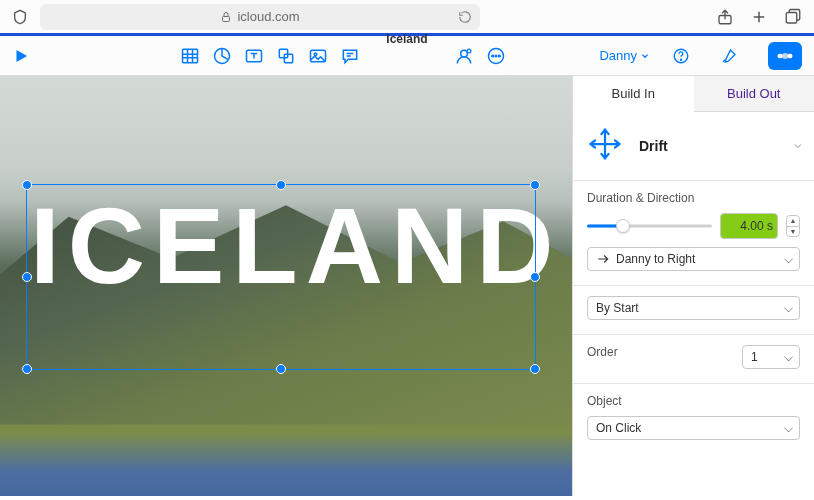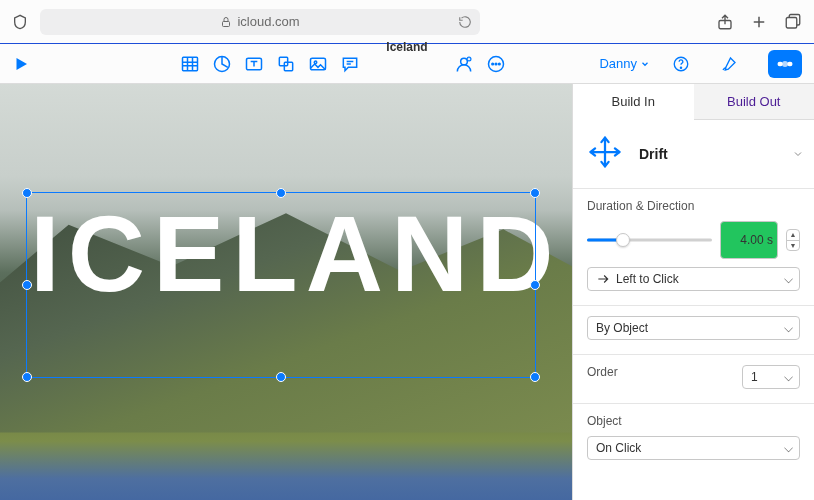--- a/index.html
+++ b/index.html
@@ -1,17 +1,17 @@
 <!DOCTYPE html>
 <html><head>
 <meta charset="utf-8">
 <style>
 *{box-sizing:border-box;margin:0;padding:0;font-family:-apple-system,BlinkMacSystemFont,"Segoe UI",Helvetica,Arial,sans-serif}
 body{width:814px;height:500px;overflow:hidden;background:#fff}
-.browser-chrome{height:44px;display:flex;align-items:center;padding:0 12px;background:#fcfcfc;border-bottom:1px solid #1d4ed8}
+.browser-chrome{height:36px;display:flex;align-items:center;padding:0 12px;background:#fcfcfc;border-bottom:3px solid #1d4ed8}
 .shield{width:16px;height:16px;margin-right:12px;color:#555}
 .addrbar{flex:1;height:26px;background:#eeeeef;border-radius:6px;display:flex;align-items:center;justify-content:center;position:relative;color:#6b6b6b;font-size:13px;max-width:440px}
 .lock{width:12px;height:12px;margin-right:5px}
 .reload{position:absolute;right:8px;width:14px;height:14px;color:#828282}
 .chrome-right{margin-left:auto;display:flex;gap:16px;color:#555}
 .chrome-right svg{width:18px;height:18px}
 .app-toolbar{height:40px;display:flex;align-items:center;padding:0 12px;background:#fcfcfc;border-bottom:1px solid #dcdcdc;position:relative}
 .play{width:18px;color:#007aff}
 .doc-title{position:absolute;left:50%;transform:translateX(-50%);top:-4px;font-size:12px;font-weight:600;color:#333}
 .tool-group{display:flex;gap:12px;margin-left:150px}
@@ -40,21 +40,21 @@
 .effect-icon svg{width:36px;height:36px;color:#007aff}
 .effect-name{font-size:14px;font-weight:700;color:#222}
 .discl{position:absolute;right:10px;color:#8a8a8a}
 .section{padding:10px 14px 14px;border-bottom:1px solid #e5e5e5}
 .sec-label{font-size:12px;color:#555;margin-bottom:8px}
 .slider-row{display:flex;align-items:center;gap:8px;margin-bottom:8px}
 .slider{flex:1;height:14px;position:relative}
 .track{position:absolute;left:0;right:0;top:50%;height:3px;background:#d0d0d0;border-radius:2px;transform:translateY(-50%)}
 .track-fill{position:absolute;left:0;width:29%;top:50%;height:3px;background:#007aff;border-radius:2px;transform:translateY(-50%)}
 .thumb{position:absolute;left:29%;top:50%;width:14px;height:14px;background:#fff;border:1px solid #c8c8c8;border-radius:50%;transform:translate(-50%,-50%);box-shadow:0 1px 2px rgba(0,0,0,.15)}
-.num-field{width:58px;height:38px;border:1px solid #c8c8c8;border-radius:4px;font-size:12px;display:flex;align-items:center;justify-content:flex-end;padding:0 4px;background:#22c55e;color:#333}
+.num-field{width:58px;height:26px;border:1px solid #c8c8c8;border-radius:4px;font-size:12px;display:flex;align-items:center;justify-content:flex-end;padding:0 4px;background:#84cc16;color:#333}
 .stepper{width:14px;height:22px;border:1px solid #c8c8c8;border-radius:4px;display:flex;flex-direction:column;background:#fff}
 .stepper div{flex:1;display:flex;align-items:center;justify-content:center;color:#555;font-size:7px}
 .stepper div:first-child{border-bottom:1px solid #c8c8c8}
 .select{height:24px;border:1px solid #c8c8c8;border-radius:4px;background:#fff;display:flex;align-items:center;padding:0 8px;font-size:12px;color:#333;position:relative;width:100%}
 .select .chev{position:absolute;right:6px;color:#555}
 .select svg{width:14px;height:14px;margin-right:6px}
 .row-split{display:flex;align-items:flex-start;justify-content:space-between}
 .order-sel{width:58px}
 </style>
 </head>
@@ -210,28 +210,28 @@
         <div class="num-field">4.00 s</div>
         <div class="stepper">
             <div>▲</div>
             <div>▼</div>
           </div>
       </div>
       <div class="select">
         <svg viewBox="0 0 24 24" fill="none" stroke="currentColor" stroke-width="2">
             <path d="M4 12h16M14 6l6 6-6 6"></path>
           </svg>
-        <span>Left to Click</span>
+        <span>Danny to Right</span>
         <span class="chev">⌵</span>
       </div>
     </div>
 
     <div class="section">
       <div class="select">
-        <span>By Object</span>
+        <span>By Start</span>
         <span class="chev">⌵</span>
       </div>
     </div>
 
     <div class="section">
       <div class="row-split">
         <div class="sec-label" style="margin:0">Order</div>
         <div class="select order-sel">
           <span>1</span>
           <span class="chev">⌵</span>

